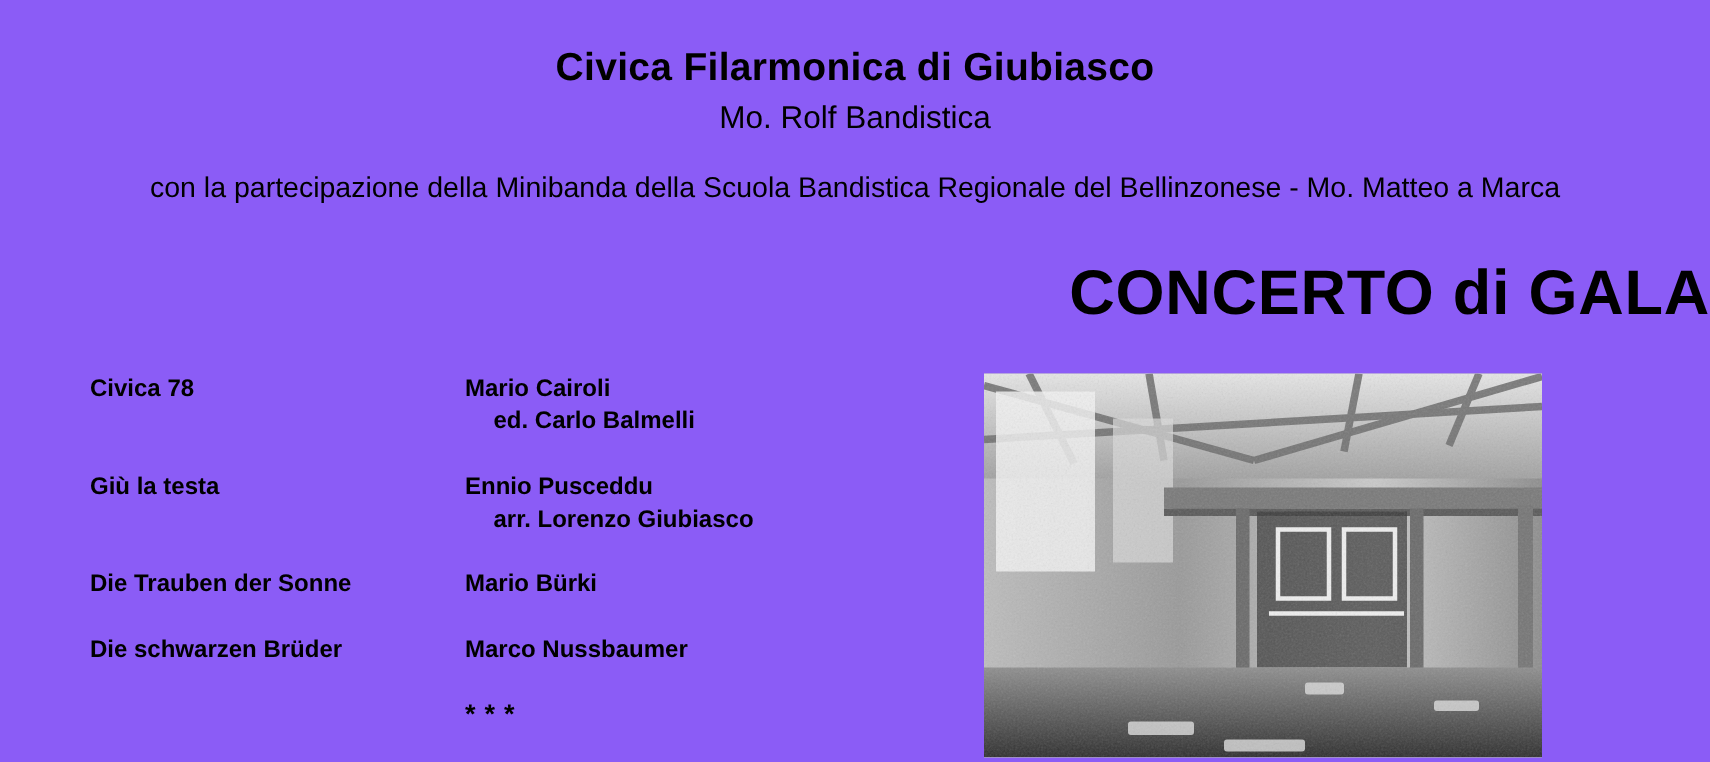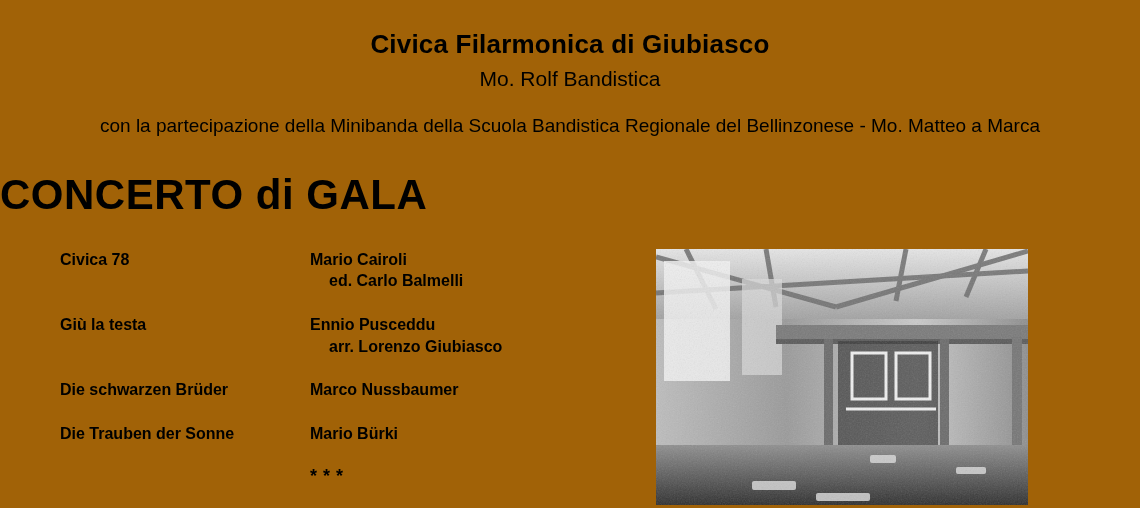--- a/index.html
+++ b/index.html
@@ -11,21 +11,21 @@
     width: 1140px;
     height: 508px;
     overflow: hidden;
     font-family: "Liberation Sans", sans-serif;
     color: #000000;
   }
   .page {
     position: relative;
     width: 1140px;
     height: 508px;
-    background: #a16207;
+    background: #8b5cf6;
   }
 
   .header-block {
     text-align: center;
     padding-top: 30px;
   }
   .band-name {
     font-size: 26px;
     font-weight: bold;
     letter-spacing: 0.2px;
@@ -40,21 +40,21 @@
   .participation {
     text-align: center;
     font-size: 19px;
     margin-top: 24px;
     line-height: 1.2;
   }
   .participation .strong {
     font-weight: normal;
   }
   .concert-title {
-    text-align: left;
+    text-align: right;
     font-size: 42px;
     font-weight: bold;
     margin-top: 33px;
     letter-spacing: 0.5px;
   }
 
   .content {
     position: relative;
     margin-top: 30px;
   }
@@ -137,30 +137,30 @@
 
       <div class="program-row">
         <div class="piece-title">Giù la testa</div>
         <div class="piece-credits">
           <span>Ennio Pusceddu</span>
           <span class="line2">arr. Lorenzo Giubiasco</span>
         </div>
       </div>
 
       <div class="program-row">
+        <div class="piece-title">Die Trauben der Sonne</div>
+        <div class="piece-credits">
+          <span>Mario Bürki</span>
+        </div>
+      </div>
+
+      <div class="program-row">
         <div class="piece-title">Die schwarzen Brüder</div>
         <div class="piece-credits">
           <span>Marco Nussbaumer</span>
-        </div>
-      </div>
-
-      <div class="program-row">
-        <div class="piece-title">Die Trauben der Sonne</div>
-        <div class="piece-credits">
-          <span>Mario Bürki</span>
         </div>
       </div>
 
       <div class="separator">***</div>
     </div>
 
     <div class="photo">
       <svg width="372" height="256" viewBox="0 0 372 256" xmlns="http://www.w3.org/2000/svg" aria-hidden="true">
         <defs>
           <linearGradient id="wallgrad" x1="0" y1="0" x2="1" y2="0">

